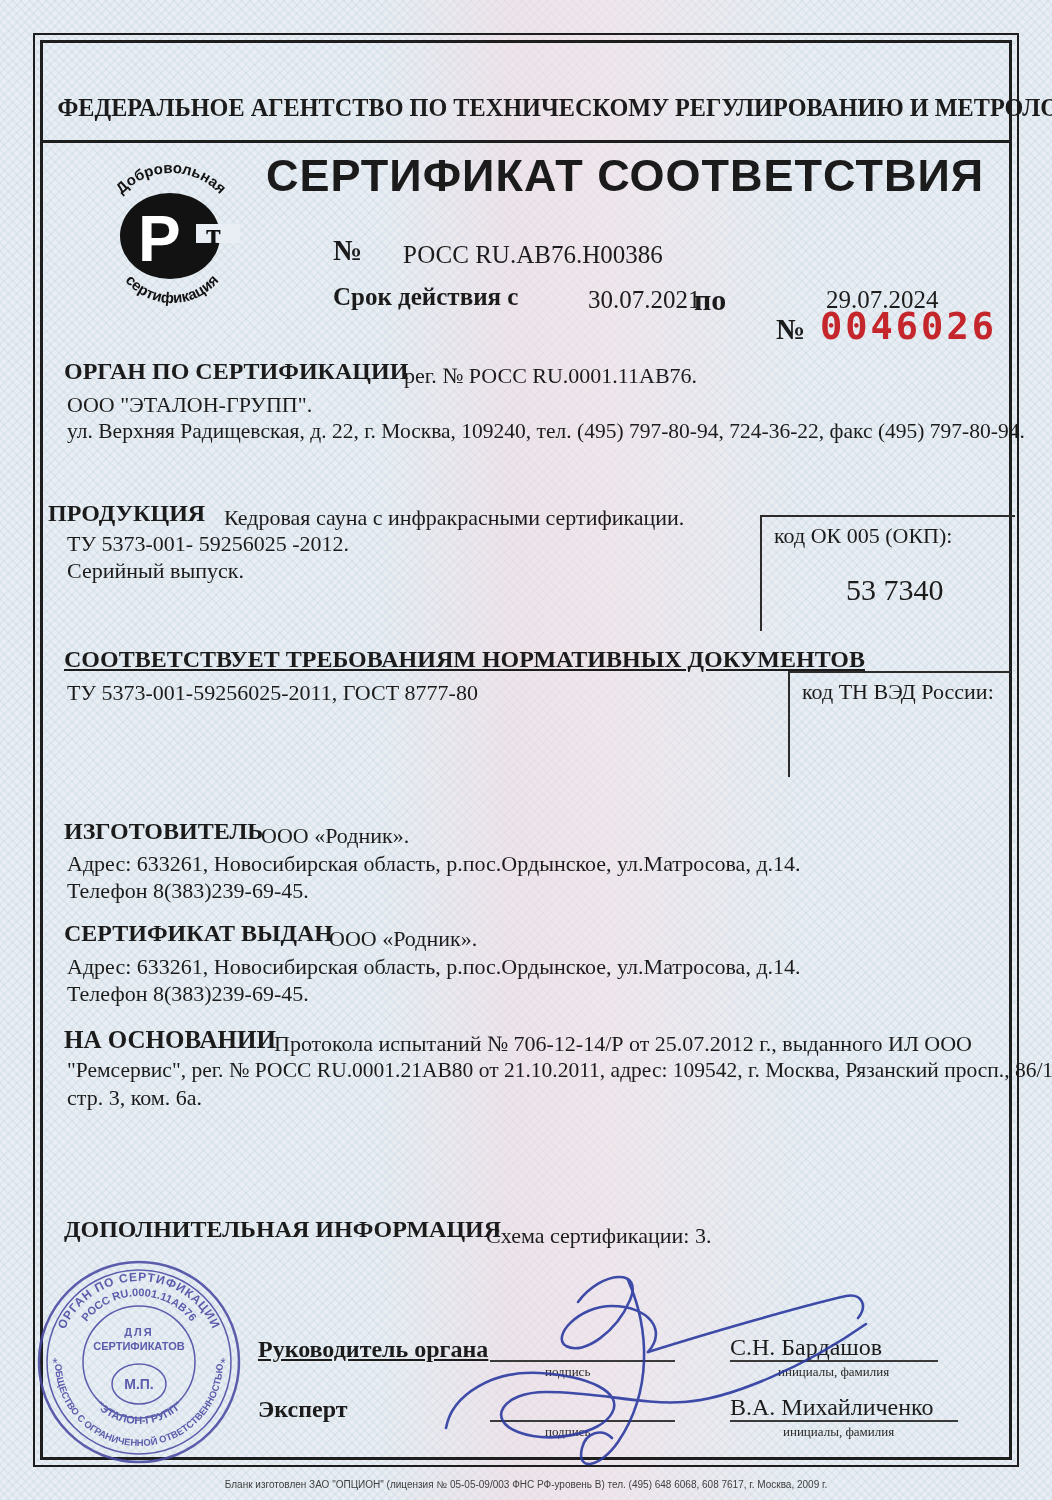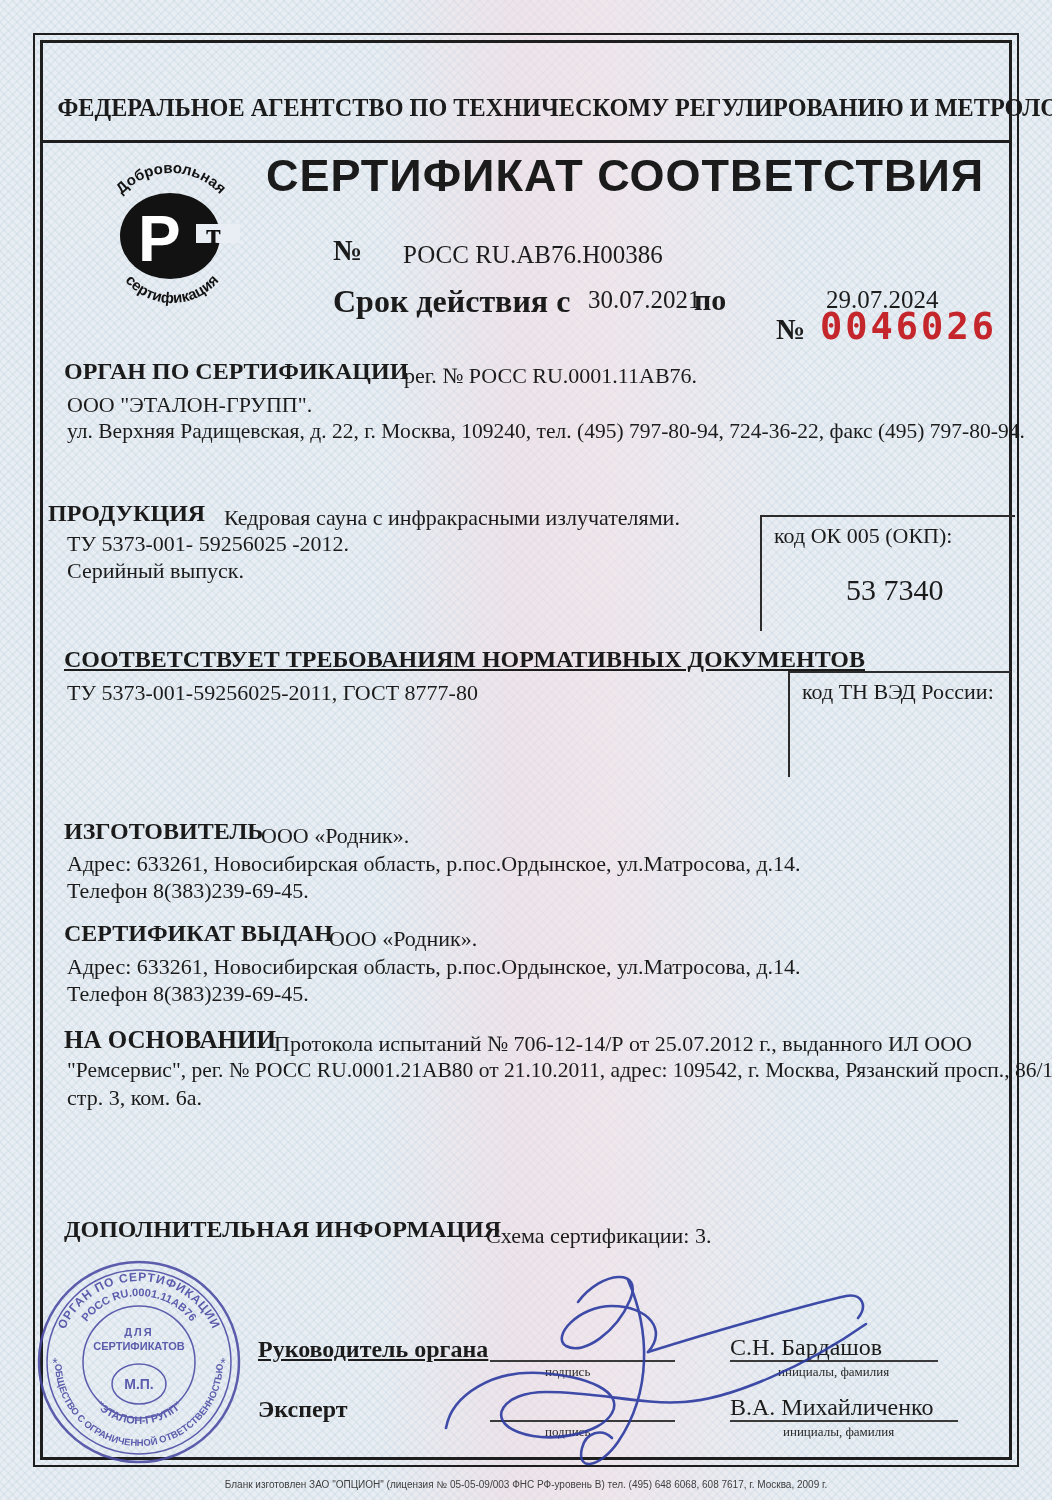--- a/index.html
+++ b/index.html
@@ -78,35 +78,35 @@
     <rect x="108" y="66" width="44" height="19" fill="#e8eef3"></rect>
     <text x="50" y="103" font-family="Liberation Sans, sans-serif" font-size="64" font-weight="bold" fill="#ffffff">Р</text>
     <text x="118" y="86" font-family="Liberation Serif, serif" font-size="30" font-weight="bold" fill="#121212">т</text>
   </svg>
 
   <div class="doc-title">СЕРТИФИКАТ СООТВЕТСТВИЯ</div>
 
   <div class="abs no-label" style="left:333px; top:234px;">№</div>
   <div class="abs txt" style="left:403px; top:241px; font-size:25px;">РОСС RU.АВ76.Н00386</div>
 
-  <div class="abs lbl" style="left:333px; top:283px; font-size:32px;">Срок действия  с</div>
+  <div class="abs lbl" style="left:333px; top:283px; font-size:25px;">Срок действия  с</div>
   <div class="abs txt" style="left:588px; top:286px; font-size:25px;">30.07.2021</div>
   <div class="abs lbl" style="left:694px; top:283px; font-size:30px;">по</div>
   <div class="abs txt" style="left:826px; top:286px; font-size:25px;">29.07.2024</div>
 
   <div class="abs no-label" style="left:776px; top:313px;">№</div>
   <div class="abs red-no" style="left:820px; top:305px;">0046026</div>
 
   <div class="abs lbl" style="left:64px; top:358px;">ОРГАН ПО СЕРТИФИКАЦИИ</div>
   <div class="abs txt" style="left:404px; top:363px;">рег. № РОСС RU.0001.11АВ76.</div>
   <div class="abs txt" style="left:67px; top:392px;">ООО "ЭТАЛОН-ГРУПП".</div>
   <div class="abs txt-s" style="left:67px; top:419px;">ул. Верхняя Радищевская, д. 22, г. Москва, 109240, тел. (495) 797-80-94, 724-36-22, факс (495) 797-80-94.</div>
 
   <div class="abs lbl" style="left:48px; top:500px;">ПРОДУКЦИЯ</div>
-  <div class="abs txt" style="left:224px; top:505px;">Кедровая сауна с инфракрасными излучателями.</div>
+  <div class="abs txt" style="left:224px; top:505px;">Кедровая сауна с инфракрасными сертификации.</div>
   <div class="abs txt" style="left:67px; top:531px;">ТУ 5373-001- 59256025 -2012.</div>
   <div class="abs txt" style="left:67px; top:558px;">Серийный выпуск.</div>
 
   <div class="code-box" style="left:760px; top:515px; width:221px; height:114px;padding-left:32px;">
     <div class="code-lbl">код ОК 005 (ОКП):</div>
     <div class="code-val">53 7340</div>
   </div>
 
   <div class="abs lbl" style="left:64px; top:646px;text-decoration:underline;">СООТВЕТСТВУЕТ ТРЕБОВАНИЯМ НОРМАТИВНЫХ ДОКУМЕНТОВ</div>
   <div class="abs txt" style="left:67px; top:680px;">ТУ 5373-001-59256025-2011, ГОСТ 8777-80</div>

